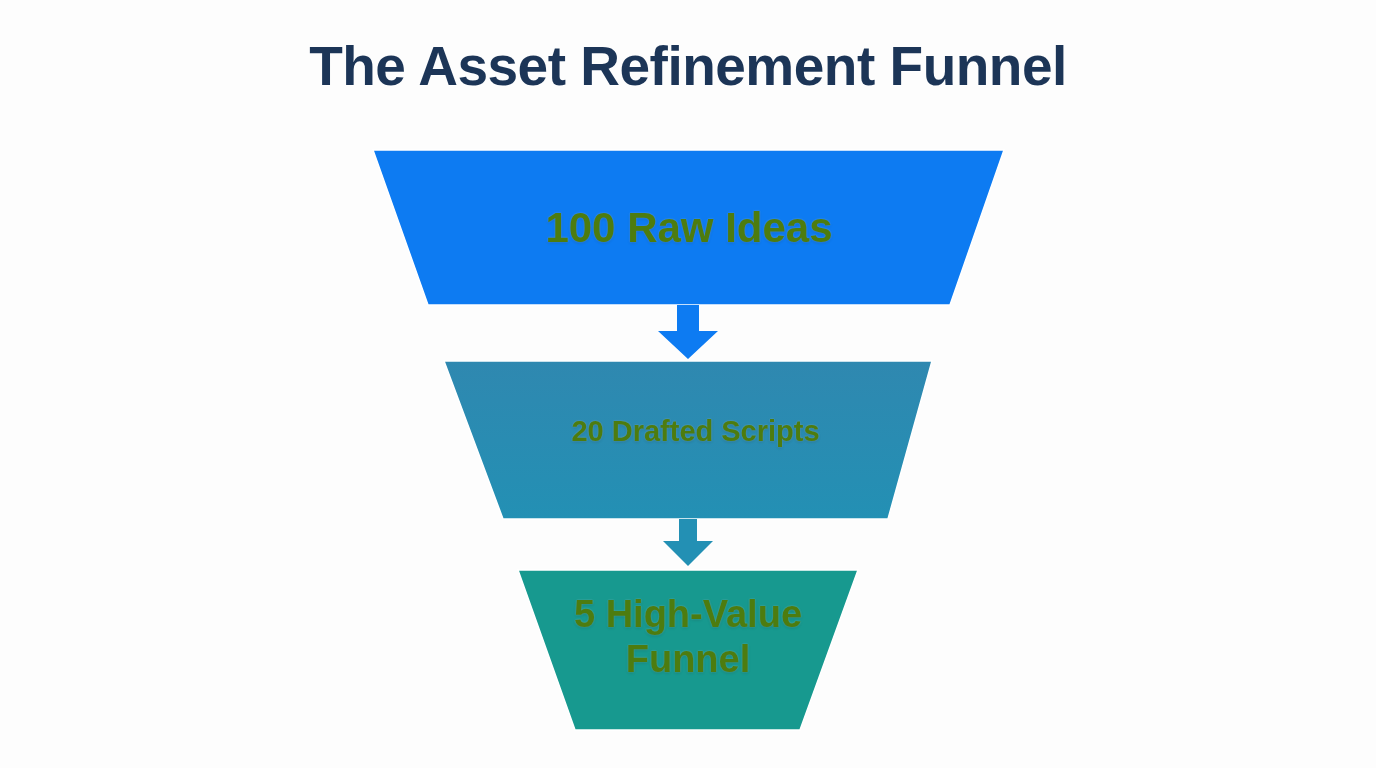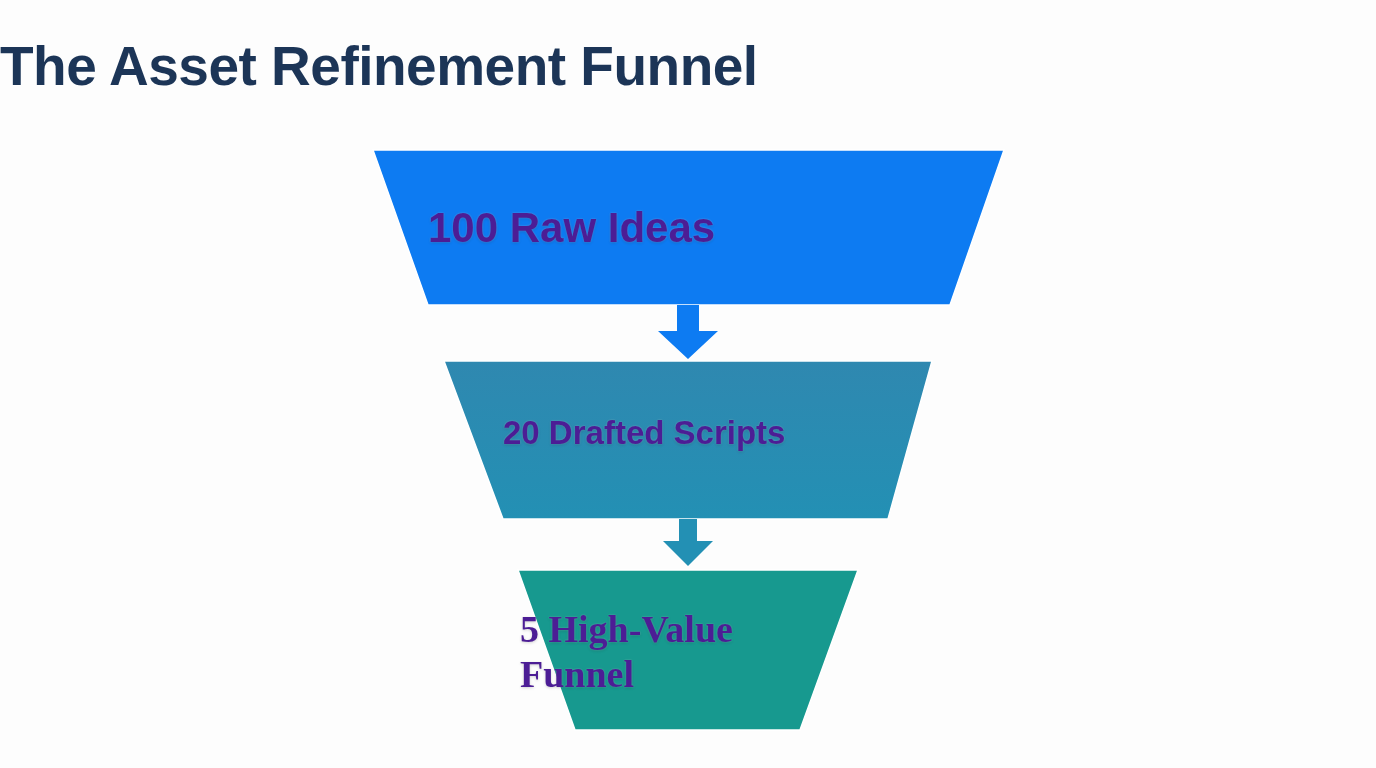--- a/index.html
+++ b/index.html
@@ -22,20 +22,21 @@
     height: 768px;
     background: #fdfdfd;
   }
 
   
   #page-title {
     position: absolute;
     left: 0;
     top: 36px;
     width: 1376px;
+    text-align: center;
     font-size: 55px;
     font-weight: bold;
     letter-spacing: -0.5px;
     color: #1c3557;
     line-height: 1.1;
     white-space: nowrap;
     text-shadow: 0 1px 1px rgba(255,255,255,0.85);
   }
 
   
@@ -43,49 +44,49 @@
     position: absolute;
     left: 0;
     top: 0;
     width: 1376px;
     height: 768px;
   }
 
   
   .stage-label {
     position: absolute;
-    color: #4c1d95;
+    text-align: center;
+    color: #4d7c0f;
     font-weight: bold;
     line-height: 1.18;
     text-shadow: 0 1px 3px rgba(0,0,0,0.18),
                  0 0 2px rgba(255,255,255,0.35);
     pointer-events: none;
     user-select: none;
   }
 
   #stage-label-1 {
     left: 428px;
     top: 203px;
     width: 522px;
     font-size: 42px;
   }
 
   #stage-label-2 {
     left: 503px;
     top: 414px;
     width: 385px;
-    font-size: 33px;
+    font-size: 29px;
   }
 
   #stage-label-3 {
     left: 520px;
-    top: 607px;
+    top: 592px;
     width: 336px;
     font-size: 38px;
-    font-family: Liberation Serif, serif;
   }
 </style>
 </head>
 <body>
 
 <div id="funnel-canvas">
 
   <div id="page-title">The Asset Refinement Funnel</div>
 
   <svg id="funnel-svg" viewBox="0 0 1376 768" xmlns="http://www.w3.org/2000/svg">

